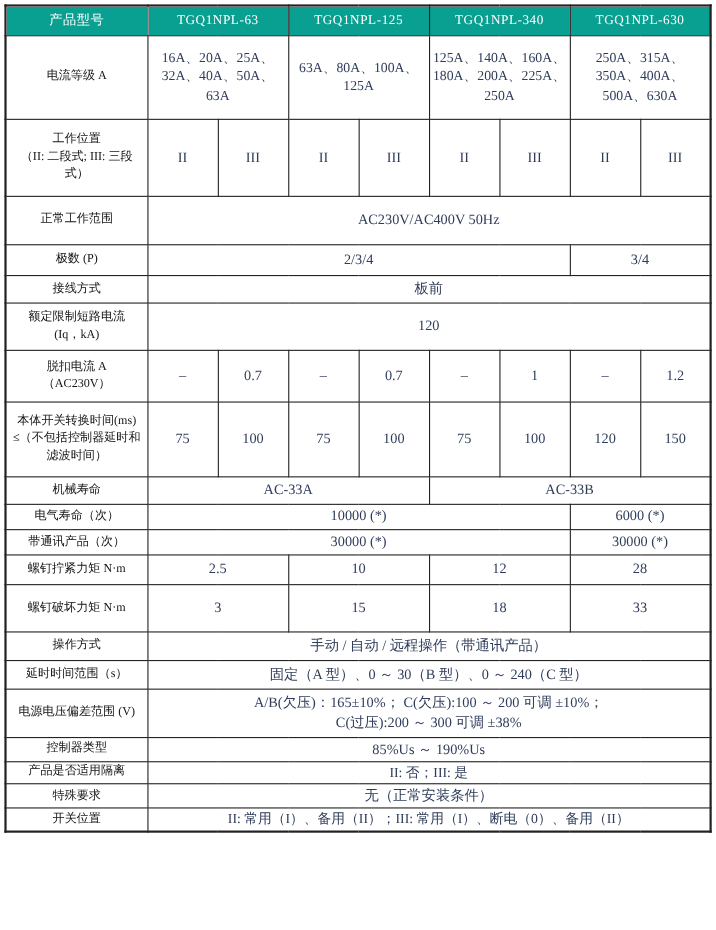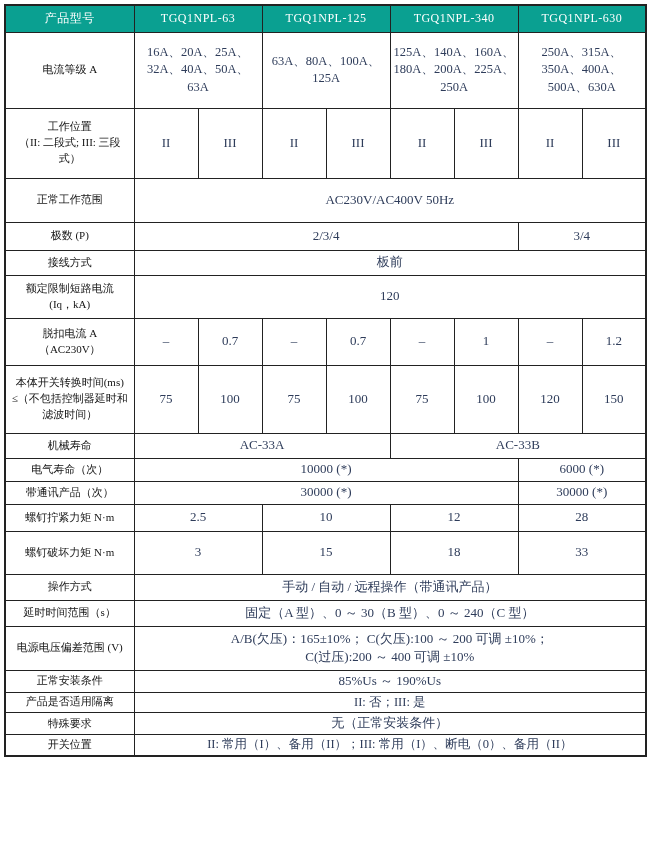--- a/index.html
+++ b/index.html
@@ -181,26 +181,26 @@
 
   <tr style="height:26px">
     <td class="lbl">延时时间范围（s）</td>
     <td class="val" colspan="8">固定（A 型）、0 ～ 30（B 型）、0 ～ 240（C 型）</td>
   </tr>
 
   <tr style="height:44px">
     <td class="lbl">电源电压偏差范围 (V)</td>
     <td class="val" colspan="8">
       <span class="vline">A/B(欠压)：165±10%；  C(欠压):100 ～ 200 可调 ±10%；</span>
-      <span class="vline">C(过压):200 ～ 400 可调 ±10%</span>
+      <span class="vline">C(过压):200 ～ 300 可调 ±38%</span>
     </td>
   </tr>
 
   <tr style="height:22px">
-    <td class="lbl">正常安装条件</td>
+    <td class="lbl">控制器类型</td>
     <td class="val" colspan="8">85%Us ～ 190%Us</td>
   </tr>
 
   <tr style="height:17px">
     <td class="lbl">产品是否适用隔离</td>
     <td class="val small" colspan="8">II: 否；III: 是</td>
   </tr>
 
   <tr style="height:22px">
     <td class="lbl">特殊要求</td>

